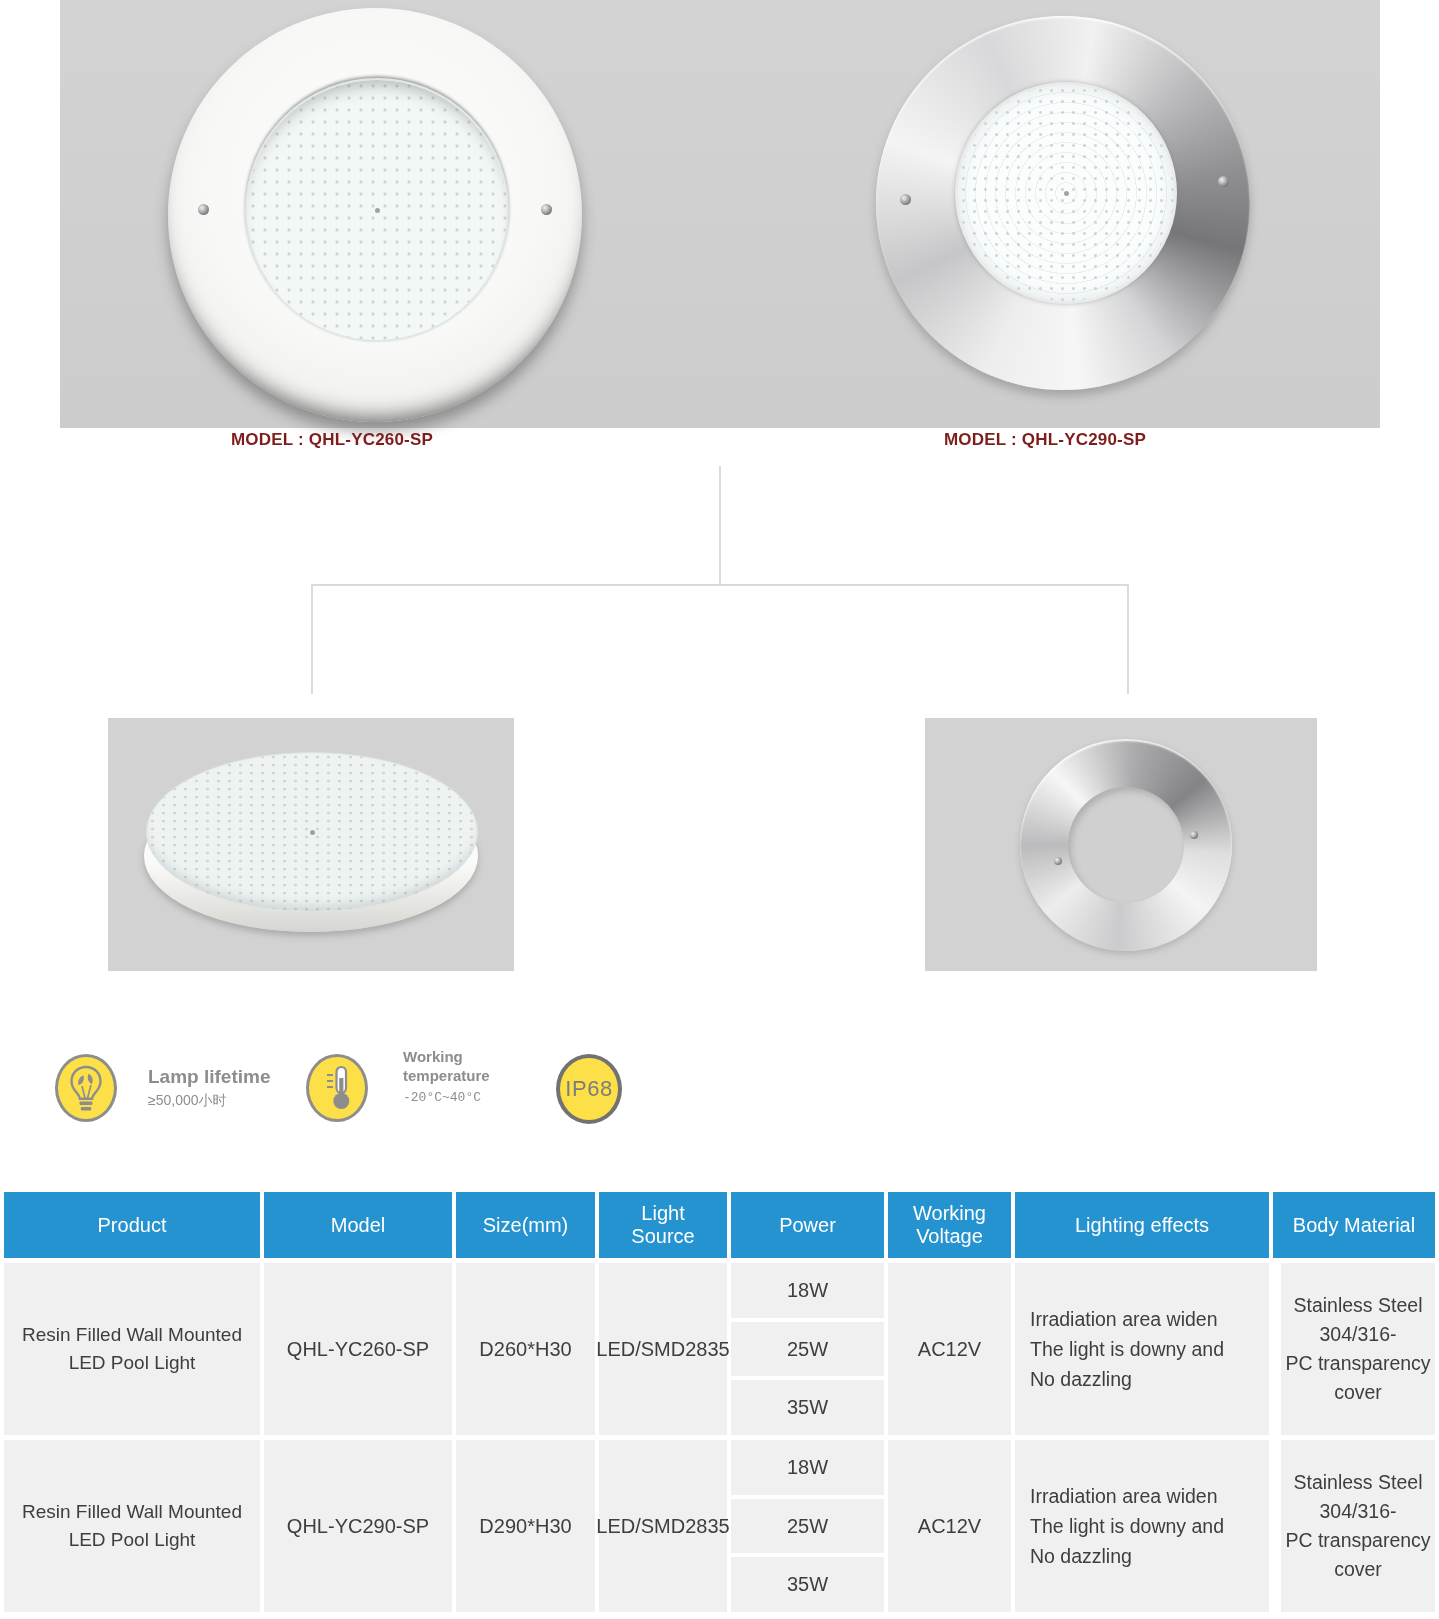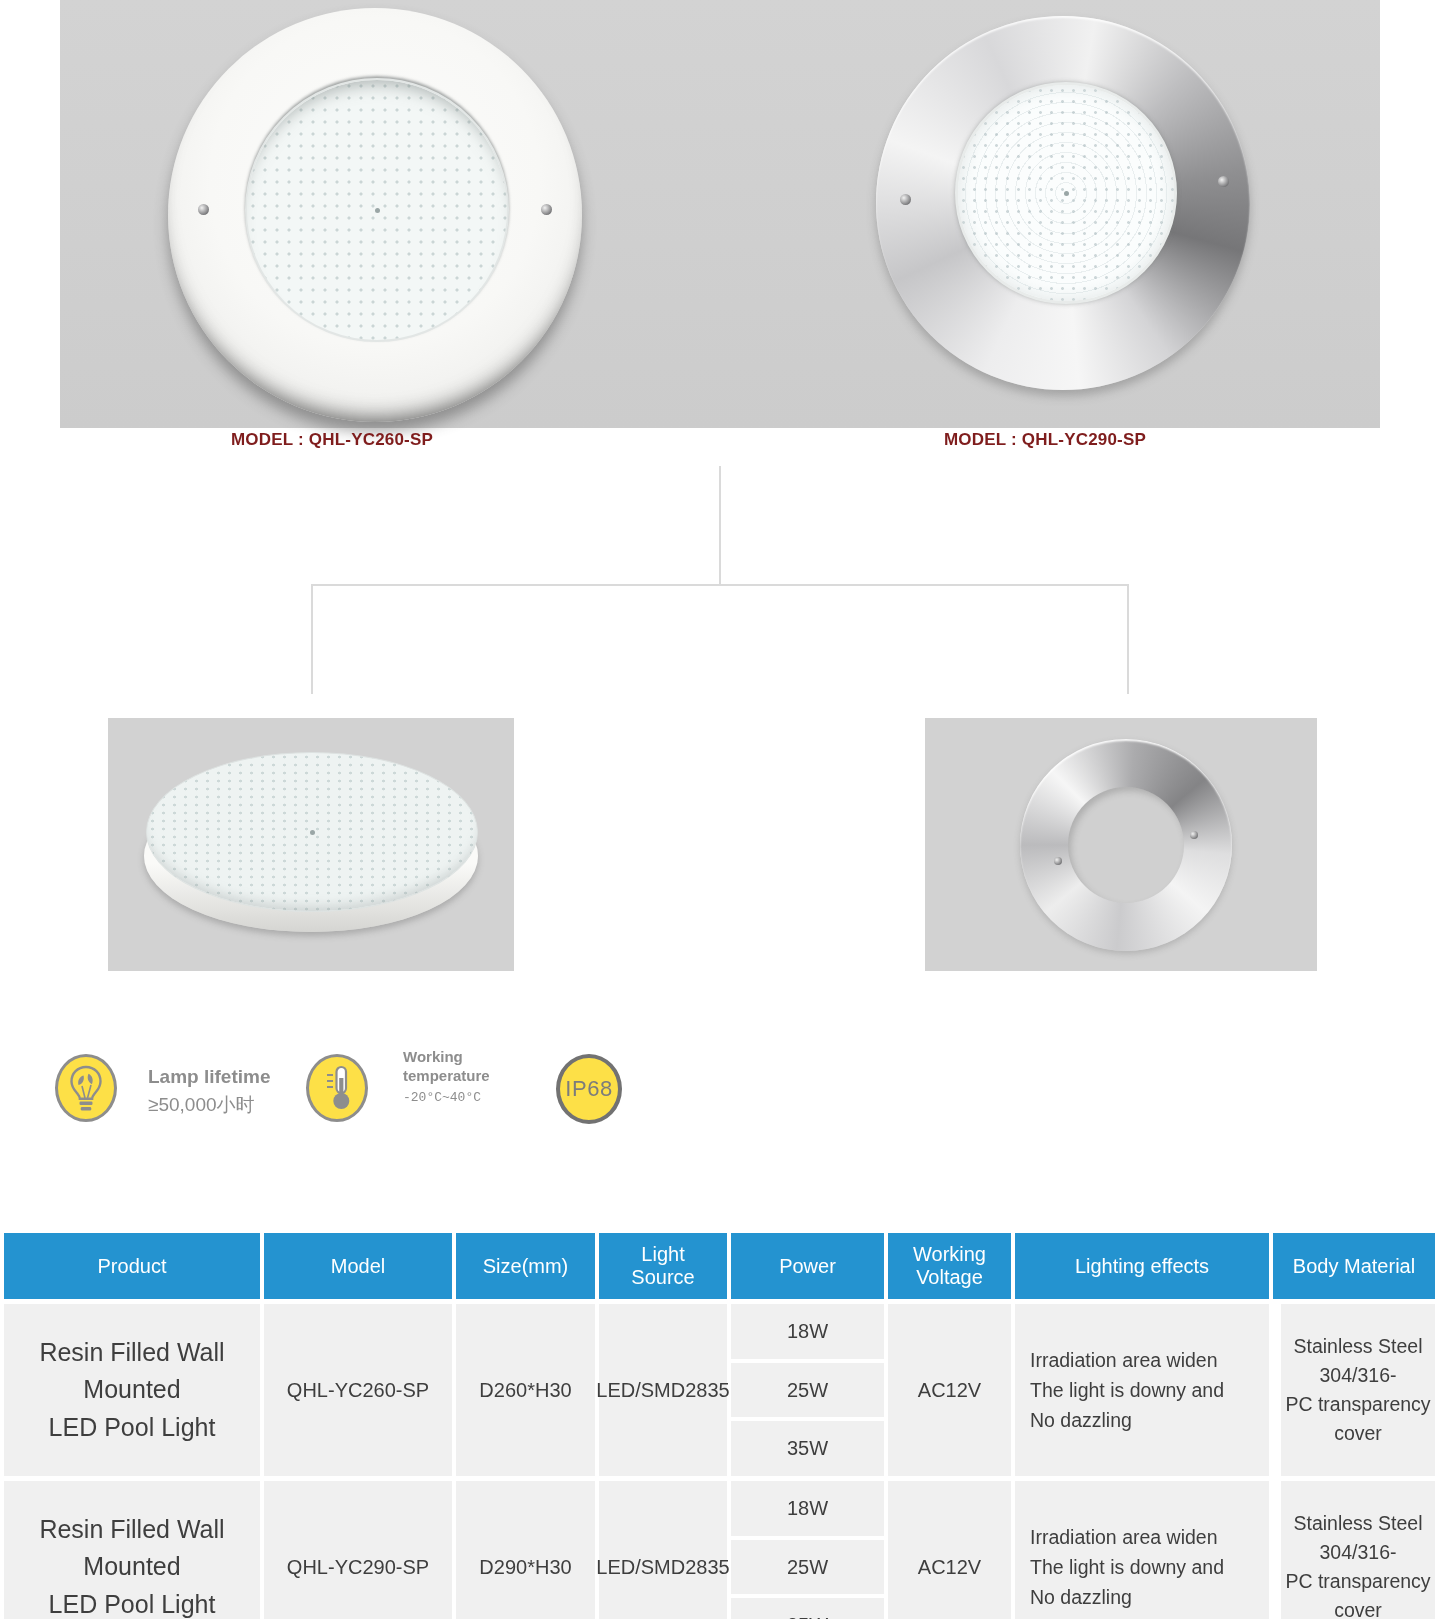--- a/index.html
+++ b/index.html
@@ -75,27 +75,27 @@
            display:flex;align-items:center;justify-content:center;background:#fde047;}
   .feat-text{position:absolute;color:#8d8d8d;white-space:pre-line;}
   .feat-title{font-weight:bold;}
   .ip-badge{border-width:4px;border-color:#727272;color:#7c7c7c;
            font-size:22px;letter-spacing:.5px;}
 
   
   .spec-table{position:absolute;left:4px;top:1192px;width:1431px;}
   .t-head,.t-row{display:grid;grid-template-columns:256px 188px 139px 128px 153px 123px 254px 162px;
            column-gap:4px;}
-  .t-head{height:66px;margin-top:41px;}
+  .t-head{height:66px;}
   .th{background:#2493d0;color:#ffffff;font-size:20px;display:flex;align-items:center;
            justify-content:center;text-align:center;white-space:pre-line;line-height:1.15;}
   .t-row{height:172px;margin-top:5px;}
   .td{background:#f0f0f0;color:#3e3e3e;font-size:20px;display:flex;align-items:center;
            justify-content:center;text-align:center;white-space:pre-line;line-height:1.45;}
-  .td.product{font-size:25px;line-height:1.5;}
+  .td.product{font-size:19px;line-height:1.5;}
   .td.power-col{background:transparent;flex-direction:column;gap:4px;padding:0;}
   .power-sub{background:#f0f0f0;flex:1;width:100%;display:flex;align-items:center;
            justify-content:center;font-size:20px;color:#3e3e3e;}
   .td.effects{justify-content:flex-start;text-align:left;padding-left:15px;
            font-size:19.5px;line-height:1.55;}
   .td.material{font-size:19.5px;line-height:1.5;margin-left:8px;}
 </style>
 </head>
 <body>
 
@@ -146,21 +146,21 @@
     <svg width="44" height="52" viewBox="0 0 44 52">
       <path d="M22 5 C13.5 5 7.5 11.3 7.5 19.4 c0 5.8 3.4 9.2 5.8 12 1.5 1.8 2.6 3 2.6 5.4 h12.2 c0-2.4 1.1-3.6 2.6-5.4 2.4-2.8 5.8-6.2 5.8-12 C36.5 11.3 30.5 5 22 5 z" fill="none" stroke="#8d8d8d" stroke-width="2.4"></path>
       <path d="M19.5 13.5 c-4.2 1.2-6.2 5.4-5 9.6 4.2-1.2 6.2-5.4 5-9.6z" fill="#8d8d8d"></path>
       <path d="M24.5 11.8 c4 2 5.2 6.4 3.4 10.4 -3.9-1.8-5.2-6.4-3.4-10.4z" fill="#8d8d8d"></path>
       <path d="M18 24 l3 12 M27 23 l-3.5 13" stroke="#8d8d8d" stroke-width="1.6" fill="none"></path>
       <rect x="15.5" y="39.5" width="13" height="3.4" rx="1.2" fill="#8d8d8d"></rect>
       <rect x="16.8" y="45" width="10.4" height="3.4" rx="1.2" fill="#8d8d8d"></rect>
     </svg>
   </div>
   <div class="feat-text feat-title" style="left:148px;top:1066px;font-size:19px;">Lamp lifetime</div>
-  <div class="feat-text" style="left:148px;top:1092px;font-size:19px;">≥50,000小时</div>
+  <div class="feat-text" style="left:148px;top:1092px;font-size:14px;">≥50,000小时</div>
 
   <div class="feat-circle" style="left:306px;top:1054px;width:56px;height:62px;">
     <svg width="44" height="52" viewBox="0 0 44 52">
       <path d="M12 13 h6 M12 19 h6 M12 25 h6" stroke="#8d8d8d" stroke-width="2"></path>
       <rect x="21.5" y="5" width="9.5" height="26" rx="4.7" fill="#ffffff" stroke="#8d8d8d" stroke-width="2.2"></rect>
       <rect x="24.2" y="16" width="4.2" height="18" fill="#8d8d8d"></rect>
       <circle cx="26.3" cy="39" r="8" fill="#8d8d8d"></circle>
     </svg>
   </div>
   <div class="feat-text feat-title" style="left:403px;top:1048px;font-size:15px;line-height:1.25;">Working

